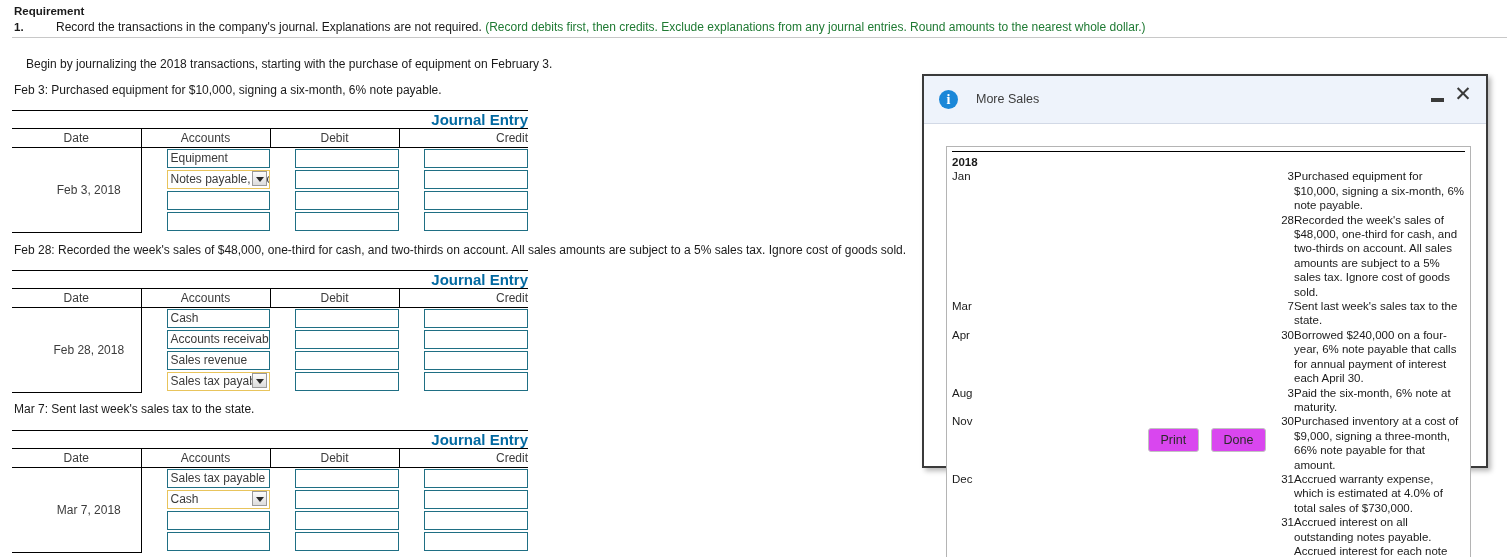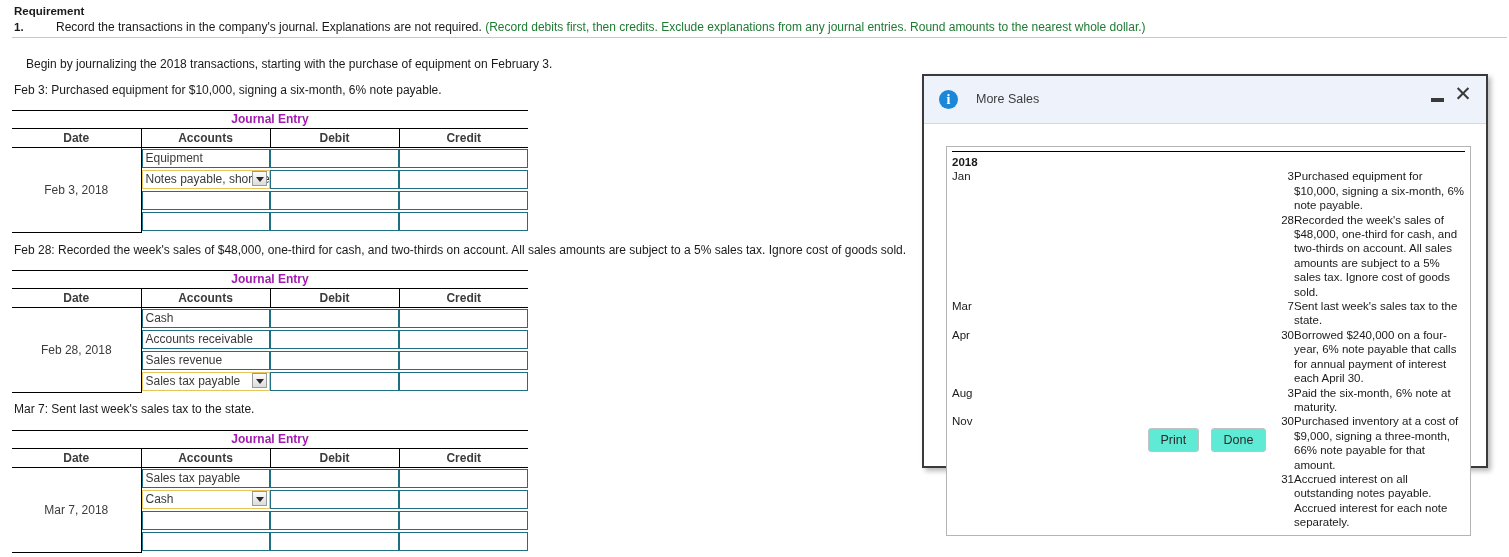--- a/index.html
+++ b/index.html
@@ -70,48 +70,49 @@
     left: 12px;
     width: 516px;
     border-collapse: collapse;
     table-layout: fixed;
   }
   .journal td, .journal th {
     padding: 0;
     margin: 0;
   }
   .je-caption {
-    text-align: center;
-    font-size: 12px;
+    text-align: right;
+    font-size: 15px;
     font-weight: bold;
-    color: #a21caf;
+    color: #0369a1;
     height: 17px;
     line-height: 15px;
     border-top: 1.6px solid #000;
     border-bottom: 1.6px solid #000;
   }
   .je-head th {
     font-size: 12px;
-    font-weight: bold;
+    font-weight: normal;
     color: #3c3c3c;
     text-align: center;
     height: 18px;
     line-height: 18px;
     border-bottom: 1.6px solid #000;
     border-right: 1.2px solid #000;
   }
-  .je-head th:last-child { border-right: none; }
+  .je-head th:last-child { border-right: none; text-align: right; }
   .col-date   { width: 96px; }
   .col-acct   { width: 257px; }
   .col-debit  { width: 79px; }
   .col-credit { width: 84px; }
 
   .je-body td {
     height: 21px;
     vertical-align: middle;
+    padding-left: 25px;
   }
   .cell-date {
     text-align: center;
     font-size: 12px;
     color: #3c3c3c;
     border-right: 1.2px solid #000;
     vertical-align: top;
     padding-top: 2px;
   }
   .cell-input { padding: 0 1px; }
@@ -263,21 +264,21 @@
   }
   .mi-btn {
     display: inline-block;
     min-width: 50px;
     height: 24px;
     line-height: 23px;
     padding: 0 12px;
     margin: 0 4px;
     font-size: 12.5px;
     color: #2b2b2b;
-    background: #5eead4;
+    background: #d946ef;
     border: 1px solid #c2c2c2;
     border-radius: 3px;
     text-align: center;
     box-sizing: border-box;
     cursor: pointer;
   }
 </style>
 </head>
 <body>
 
@@ -533,20 +534,25 @@
               <td class="mi-mon">Aug</td>
               <td class="mi-day">3</td>
               <td class="mi-desc">Paid the six-month, 6% note at maturity.</td>
             </tr>
             <tr>
               <td class="mi-mon">Nov</td>
               <td class="mi-day">30</td>
               <td class="mi-desc">Purchased inventory at a cost of $9,000, signing a three-month, 66% note payable for that amount.</td>
             </tr>
             <tr>
+              <td class="mi-mon">Dec</td>
+              <td class="mi-day">31</td>
+              <td class="mi-desc">Accrued warranty expense, which is estimated at 4.0% of total sales of $730,000.</td>
+            </tr>
+            <tr>
               <td class="mi-mon"></td>
               <td class="mi-day">31</td>
               <td class="mi-desc">Accrued interest on all outstanding notes payable. Accrued interest for each note separately.</td>
             </tr>
           </tbody>
       </table>
     </div>
     <div class="mi-footer">
       <span class="mi-btn">Print</span>
       <span class="mi-btn">Done</span>

